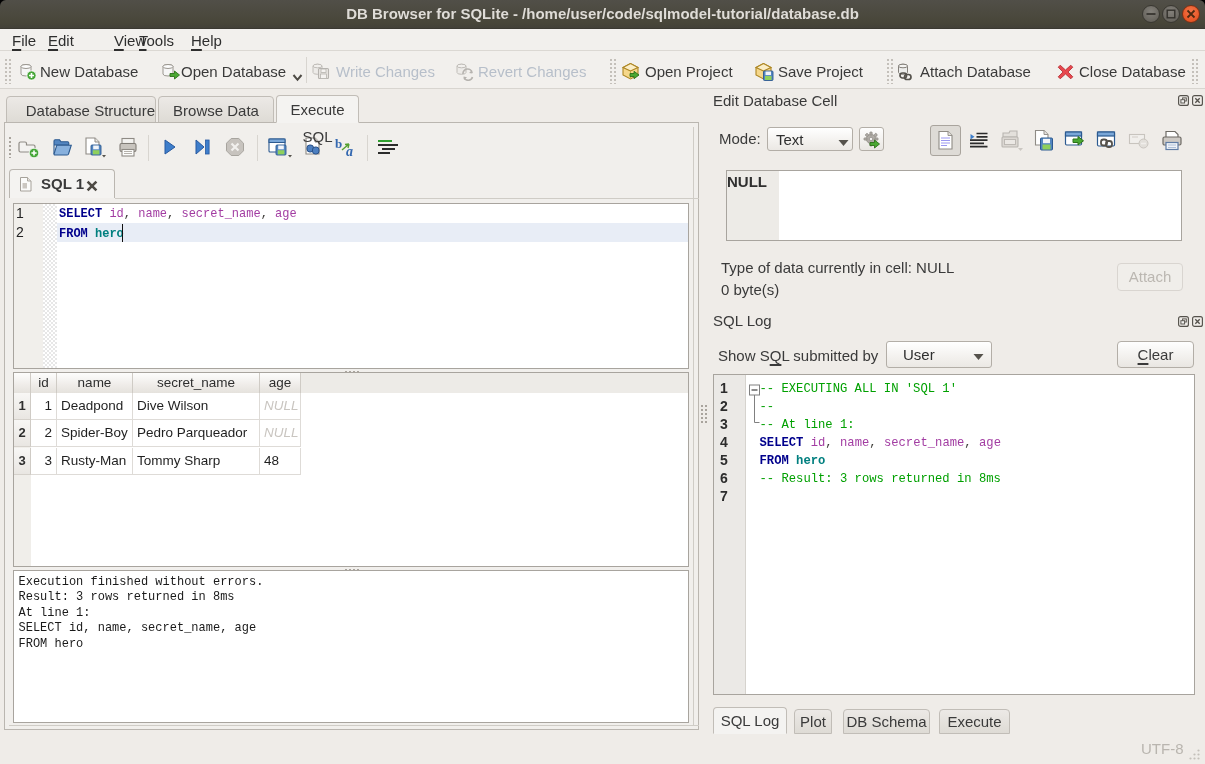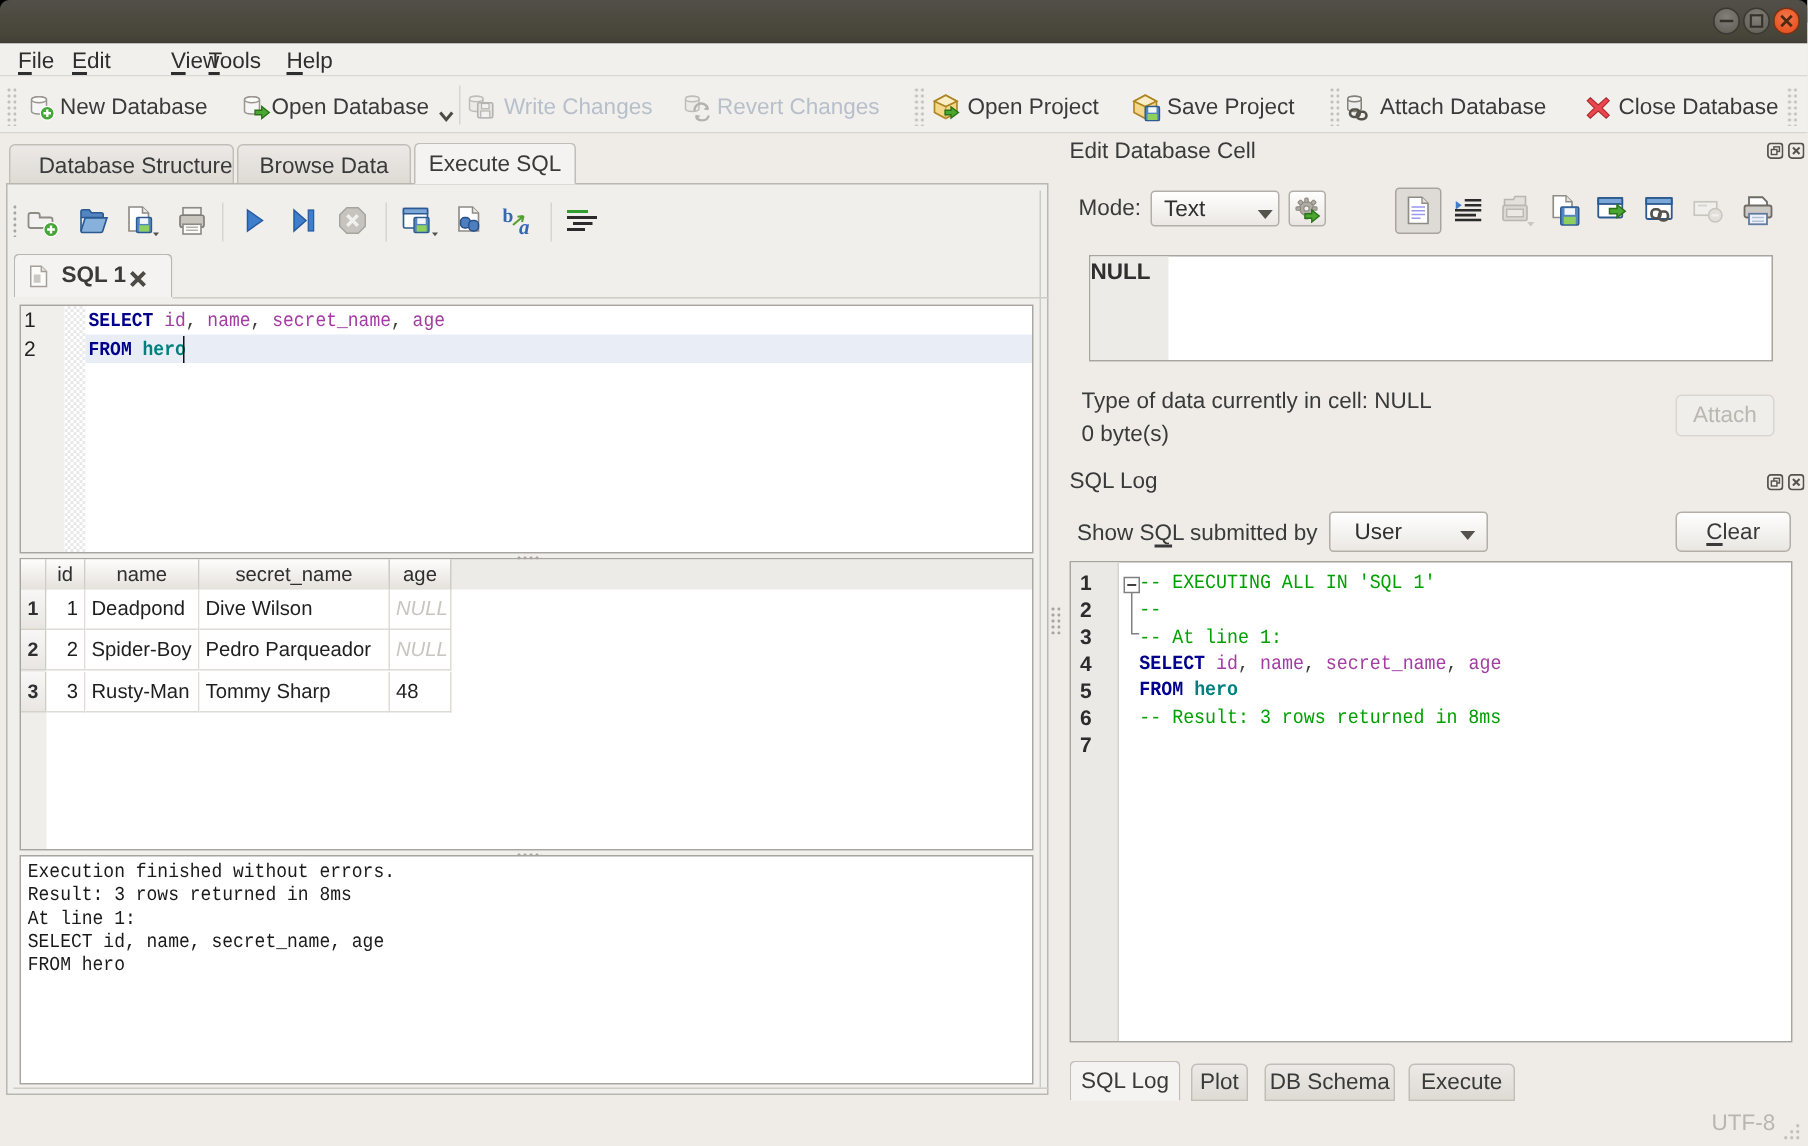--- a/index.html
+++ b/index.html
@@ -42,20 +42,21 @@
 .rnum { position:absolute; left:0; width:17px; height:27px; background:linear-gradient(#f8f7f5,#e9e6e2); border-right:1px solid #cfcbc5; border-bottom:1px solid #d5d1cb; font-size:13px; font-weight:bold; color:#2f2f2f; text-align:center; line-height:26px; }
 .cell { position:absolute; height:27px; border-right:1px solid #dedbd7; border-bottom:1px solid #dedbd7; font-size:13.5px; color:#1f1f1f; line-height:26px; padding-left:4px; background:#fff; }
 .cell.num { text-align:right; padding-right:4px; padding-left:0; }
 .cell.nul { color:#c9c5c0; font-style:italic; }
 </style>
 </head>
 <body>
 
 <div class="abs" style="left:0;top:0;width:1205px;height:15px;background:#010101;"></div>
 <div class="abs" id="titlebar">
+  <div class="abs" id="title">DB Browser for SQLite - /home/user/code/sqlmodel-tutorial/database.db</div>
   <div class="abs winbtn" style="left:1142px; background:radial-gradient(circle at 50% 35%, #83807a, #67645d 75%); border:1px solid #3a3832;">
     <svg width="16" height="16" style="position:absolute;left:0;top:0;">
         <line x1="3.5" y1="8" x2="12.5" y2="8" stroke="#33312c" stroke-width="1.7"></line>
       </svg>
   </div>
   <div class="abs winbtn" style="left:1162px; background:radial-gradient(circle at 50% 35%, #83807a, #67645d 75%); border:1px solid #3a3832;">
     <svg width="16" height="16" style="position:absolute;left:0;top:0;">
         <rect x="4.2" y="4.2" width="7.6" height="7.6" fill="none" stroke="#33312c" stroke-width="1.4"></rect>
       </svg>
   </div>
@@ -141,21 +142,21 @@
     <path d="M3.2 1.2 L8.5 6 L13.8 1.2 L15.8 3.2 L11 8 L15.8 12.8 L13.8 14.8 L8.5 10 L3.2 14.8 L1.2 12.8 L6 8 L1.2 3.2 Z" fill="#e8474e" stroke="#b02a30" stroke-width="0.8"></path>
   </svg>
   <div class="abs tblabel" style="left:1079px;">Close Database</div>
   <div class="abs handle" style="left:1191px;"></div>
 </div>
 
 <div class="abs" id="mainbg" style="left:0; top:89px; width:1205px; height:675px; background:#efece8;"></div>
 
 <div class="abs tab" style="left:6px; top:96px; width:150px;text-align:right;">Database Structure</div>
 <div class="abs tab" style="left:158px; top:96px; width:116px;">Browse Data</div>
-<div class="abs tab active" style="left:276px; top:95px; width:108px;">Execute SQL</div>
+<div class="abs tab active" style="left:276px; top:95px; width:83px;">Execute SQL</div>
 <div class="abs" id="leftpanel" style="left:4px; top:122px; width:695px; height:608px; background:#f1efec; border:1px solid #bab6b0;"></div>
 
 <div class="abs" id="sqltb" style="left:0px; top:133px; width:699px; height:32px;">
   <div class="abs dots-v" style="left:8px; top:3px; height:22px;"></div>
   <svg class="abs" style="left:17px;top:4px;" width="24" height="22" viewBox="0 0 24 22">
     <path d="M2 13.5 L2 6.5 Q2 5 3.5 5 L8 5 Q9.5 5 9.5 6.5 L9.5 8 L16.5 8 Q18 8 18 9.5 L18 13.5 Q18 15 16.5 15 L3.5 15 Q2 15 2 13.5" fill="#f3f2f0" stroke="#8f8b85" stroke-width="1.2"></path>
     <circle cx="17" cy="16" r="4.8" fill="#47a639" stroke="#fff" stroke-width="0.8"></circle>
     <path d="M17 13.4 L17 18.6 M14.4 16 L19.6 16" stroke="#fff" stroke-width="1.6"></path>
   </svg>
   <svg class="abs" style="left:52px;top:4px;" width="20" height="21" viewBox="0 0 20 21">

